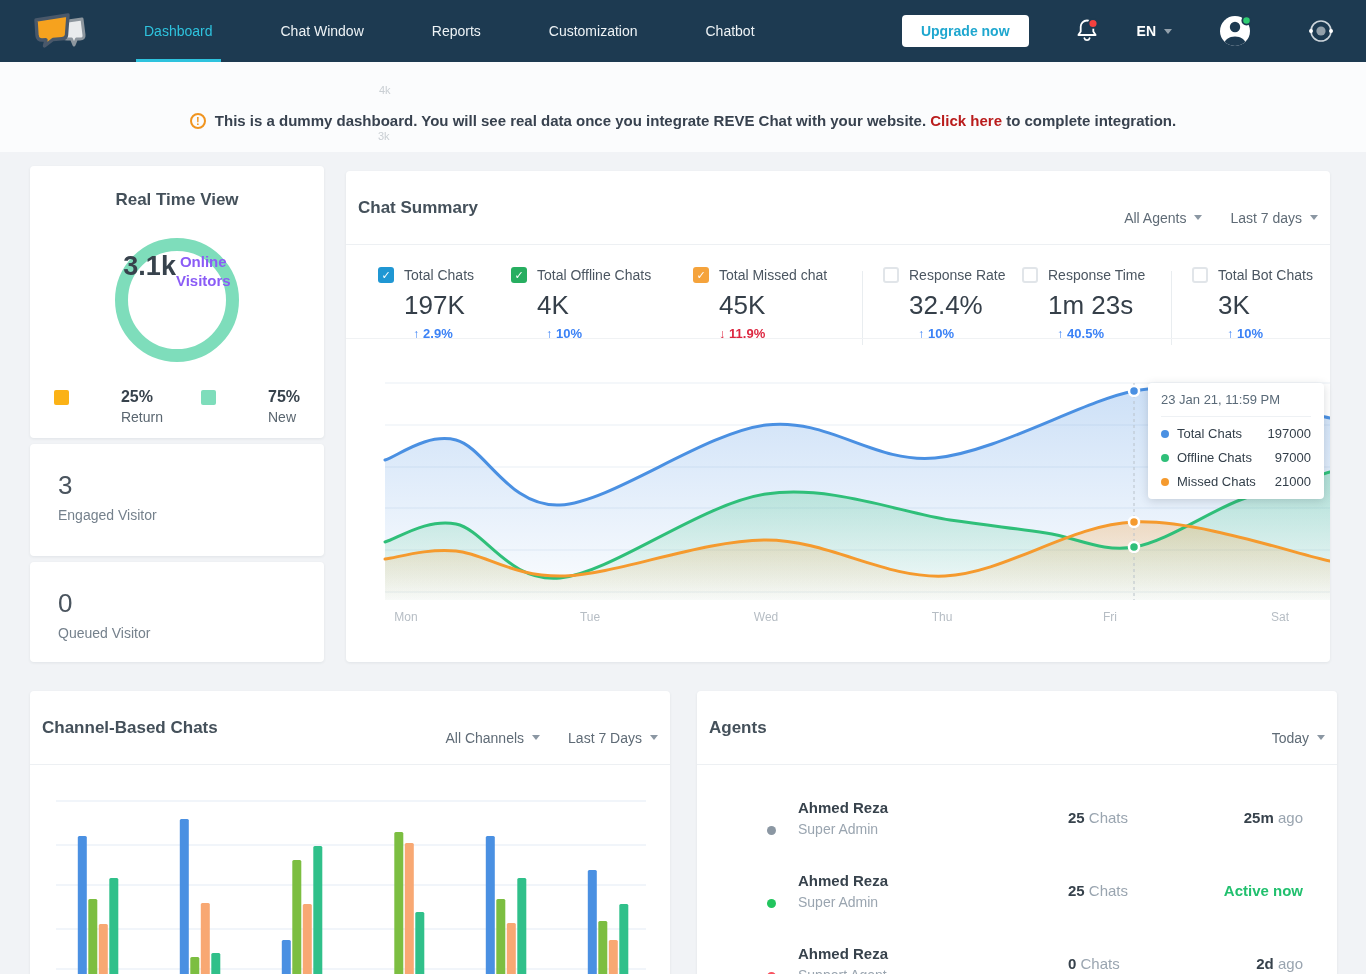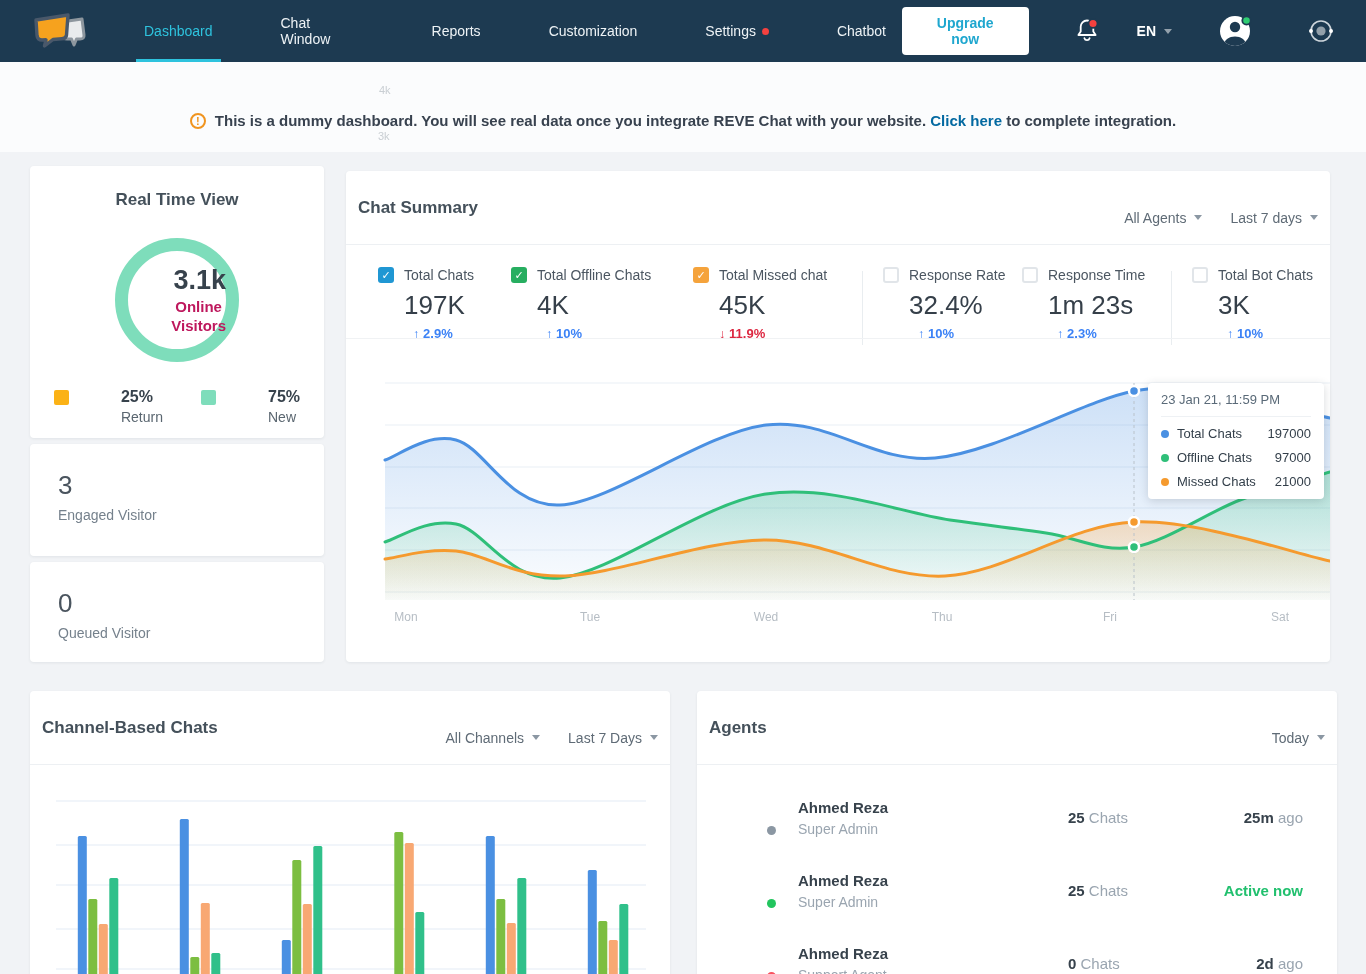--- a/index.html
+++ b/index.html
@@ -32,39 +32,39 @@
   .ghost { position:absolute; font-size:11px; color:#c9ced3; z-index:1; }
 
   
   .top-strip { position:absolute; left:0; top:62px; width:1366px; height:90px; background:#fbfcfd; }
   .banner { position:absolute; left:0; top:112px; width:1366px; display:flex; justify-content:center;
             align-items:center; z-index:2; }
   .warn-icon { width:16px; height:16px; border:2px solid #f0941f; border-radius:50%; color:#f0941f;
                font-size:11px; font-weight:bold; display:flex; align-items:center; justify-content:center;
                margin-right:9px; flex:0 0 auto; }
   .banner-text { font-size:15px; font-weight:bold; color:#38424f; }
-  .banner-link { color:#0369a1; cursor:pointer; }
+  .banner-link { color:#b91c1c; cursor:pointer; }
 
   
   .card { position:absolute; background:#fff; border-radius:4px; box-shadow:0 1px 3px rgba(40,50,60,.08); }
   .card-head { height:74px; display:flex; align-items:center; padding:0 12px;
                border-bottom:1px solid #edf0f3; }
   .card-title { font-size:17px; font-weight:bold; color:#44505a; }
   .head-spacer { flex:1; }
   .dropdown { display:flex; align-items:center; font-size:14px; color:#5f6b76; cursor:pointer; margin-left:28px;margin-top:20px; }
   .dropdown .caret { margin-left:8px; }
 
   
   .rt-section { position:absolute; left:30px; width:294px; background:#fff; border-radius:4px;
                 box-shadow:0 1px 3px rgba(40,50,60,.08); }
   .rt-title { text-align:center; font-size:17px; font-weight:bold; color:#44505a; padding-top:24px; }
   .donut { position:absolute; left:85px; top:72px; width:124px; height:124px; border-radius:50%;
-           border:13px solid #7eddbb; display:flex; flex-direction:column; align-items:flex-end; justify-content:center; }
+           border:13px solid #7eddbb; display:flex; flex-direction:row; align-items:flex-start; justify-content:center; }
   .donut-value { font-size:27px; font-weight:bold; color:#37424c; }
-  .donut-label { font-size:15px; color:#be185d; font-weight:bold; text-align:center; line-height:1.25; margin-top:2px; }
+  .donut-label { font-size:15px; color:#8b5cf6; font-weight:bold; text-align:center; line-height:1.25; margin-top:2px; }
   .rt-legend { position:absolute; left:0; top:222px; width:294px; display:flex; justify-content:center; gap:38px; }
   .legend-item { display:flex;gap:40px; }
   .legend-sq { width:15px; height:15px; border-radius:2px; margin-right:12px; margin-top:2px; }
   .legend-pct { font-size:16px; font-weight:bold; color:#37424c; }
   .legend-name { font-size:14px; color:#5a6670; margin-top:3px; }
   .counter-value { font-size:26px; color:#4a545e; padding:26px 0 0 28px; }
   .counter-label { font-size:14px; color:#75818c; padding:6px 0 0 28px; }
 
   
   .stats-row { display:flex; padding:22px 0 0 32px; }
@@ -124,24 +124,20 @@
         <div class="nav-item">
           <span>Chat Window</span>
         </div>
         <div class="nav-item">
           <span>Reports</span>
         </div>
         <div class="nav-item">
           <span>Customization</span>
         </div>
         <div class="nav-item">
-          <span>Settings</span>
-          <span class="nav-dot"></span>
-        </div>
-        <div class="nav-item">
           <span>Chatbot</span>
         </div>
       </div>
     <div class="nav-right">
       <button class="upgrade-btn">Upgrade now</button>
       <span class="bell-wrap">
         <svg width="28" height="30" viewBox="0 0 28 30">
           <path d="M14 4.5c-3.6 0-6.3 2.8-6.3 6.3v4.6L5.4 19h17.2l-2.3-3.6v-4.6c0-3.5-2.7-6.3-6.3-6.3z" fill="none" stroke="#ffffff" stroke-width="1.8" stroke-linejoin="round"></path>
           <path d="M11.4 22.2a2.7 2.7 0 0 0 5.2 0" fill="none" stroke="#ffffff" stroke-width="1.8" stroke-linecap="round"></path>
           <circle cx="20" cy="7.5" r="4.4" fill="#f5413f" stroke="#1d3a51" stroke-width="1.6"></circle>
@@ -271,21 +267,21 @@
           </div>
           <div class="stat-value">32.4%</div>
           <div class="stat-delta up">↑ 10%</div>
         </div>
         <div class="stat" style="width: 145px;">
           <div class="stat-top">
             <span class="cbx unchecked"></span>
             <span class="stat-label">Response Time</span>
           </div>
           <div class="stat-value">1m 23s</div>
-          <div class="stat-delta up">↑ 2.3%</div>
+          <div class="stat-delta up">↑ 40.5%</div>
         </div>
         <div class="stat-divider"></div>
         <div class="stat" style="width: 150px;">
           <div class="stat-top">
             <span class="cbx unchecked"></span>
             <span class="stat-label">Total Bot Chats</span>
           </div>
           <div class="stat-value">3K</div>
           <div class="stat-delta up">↑ 10%</div>
         </div>

